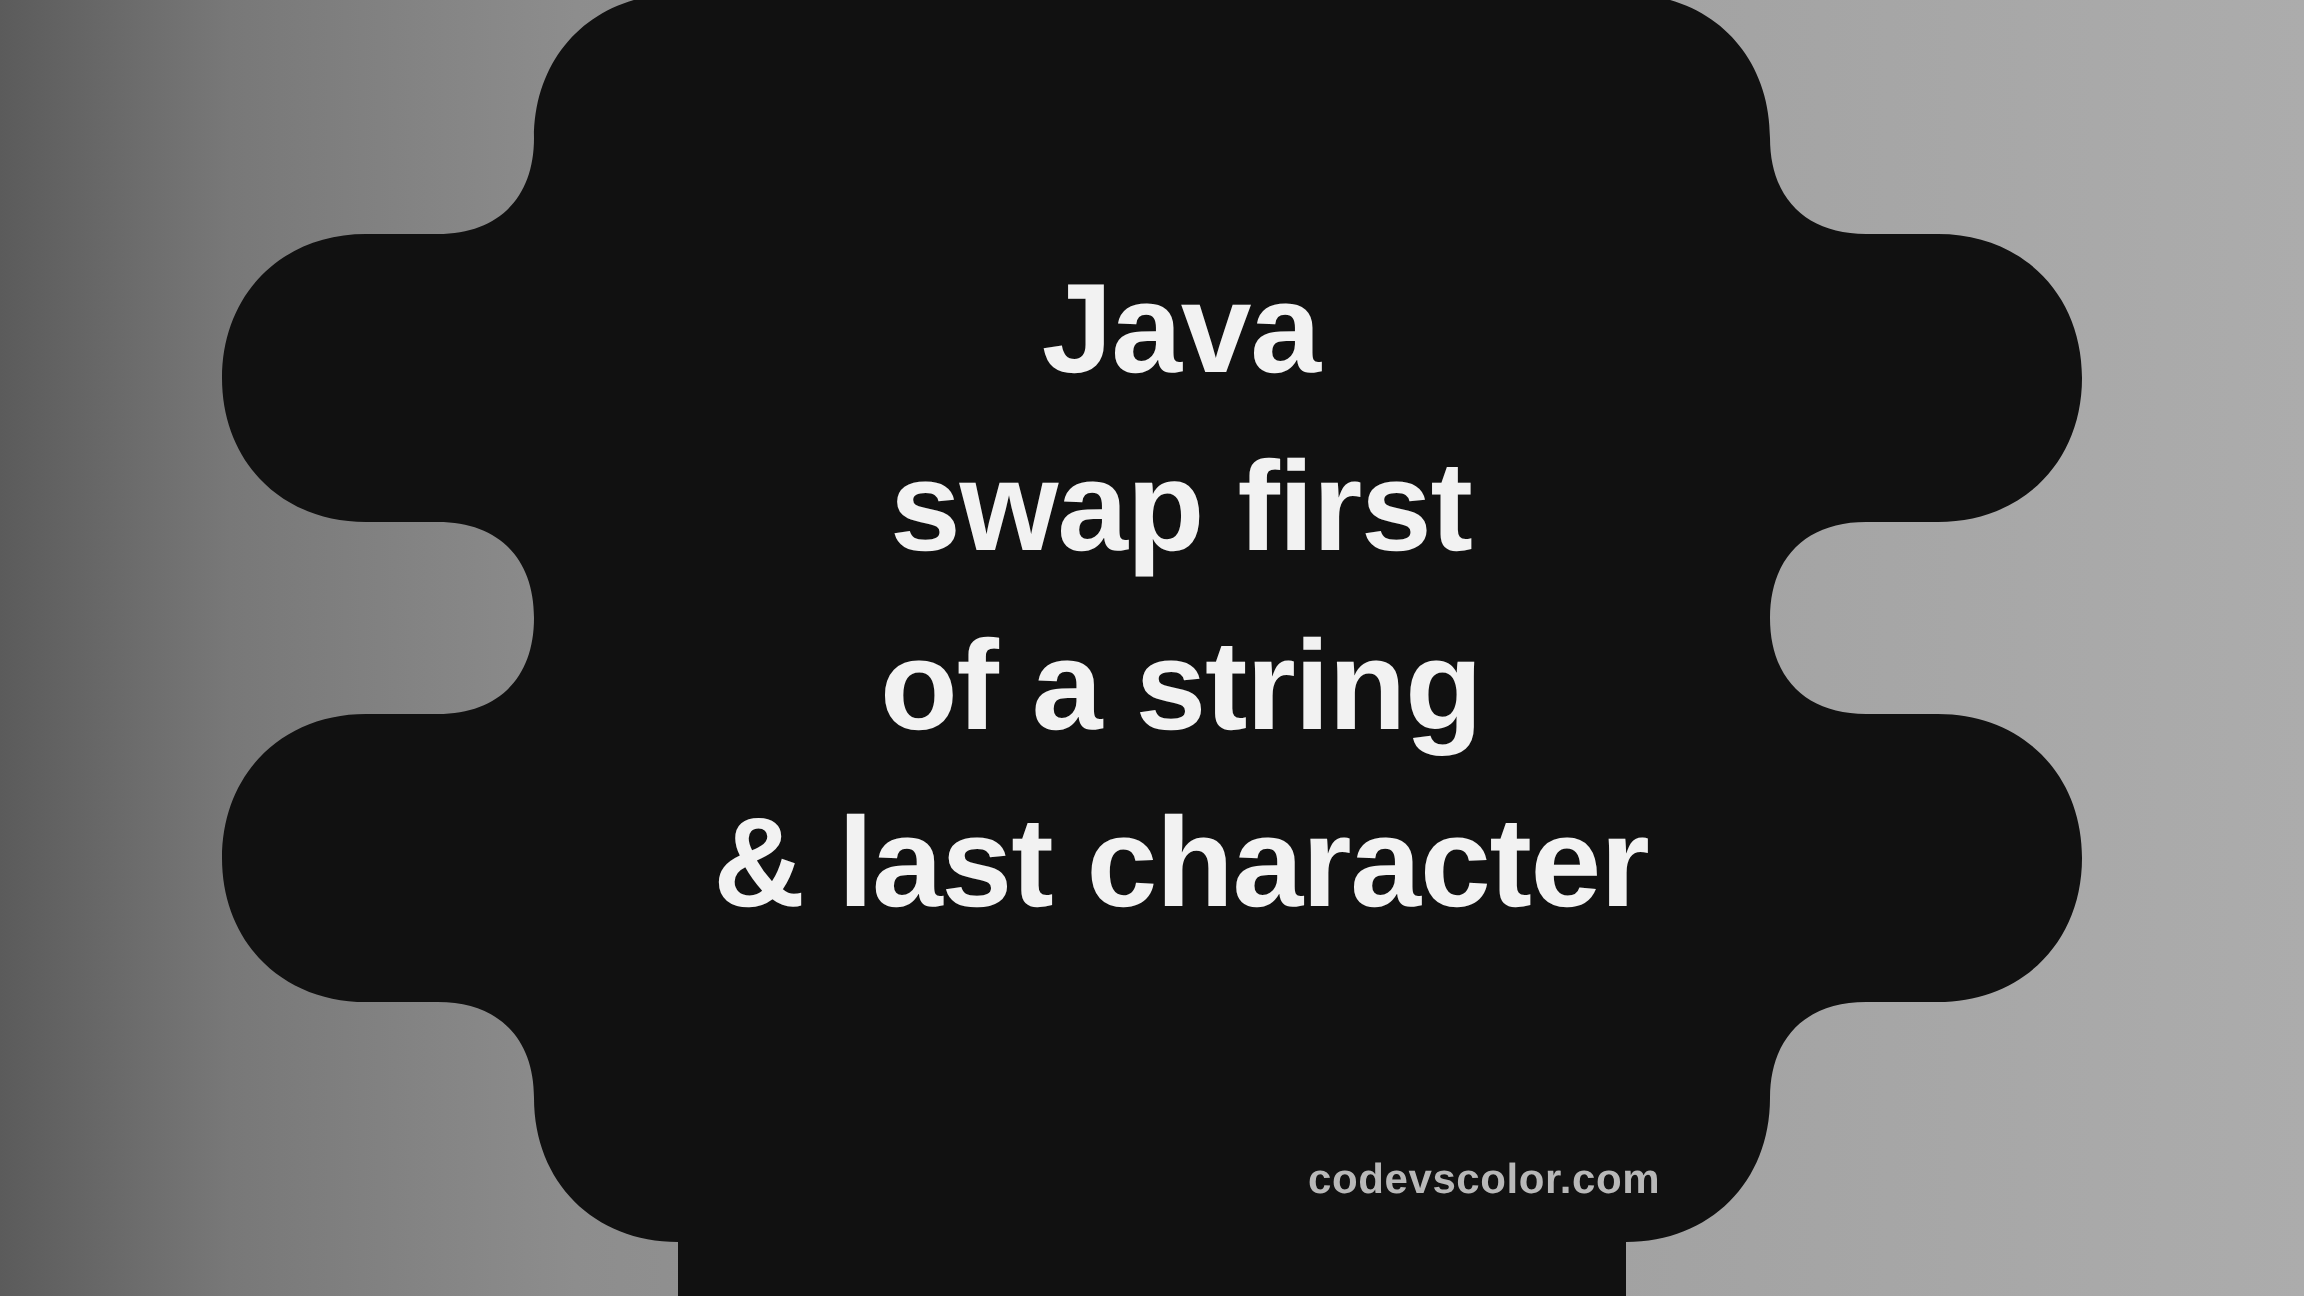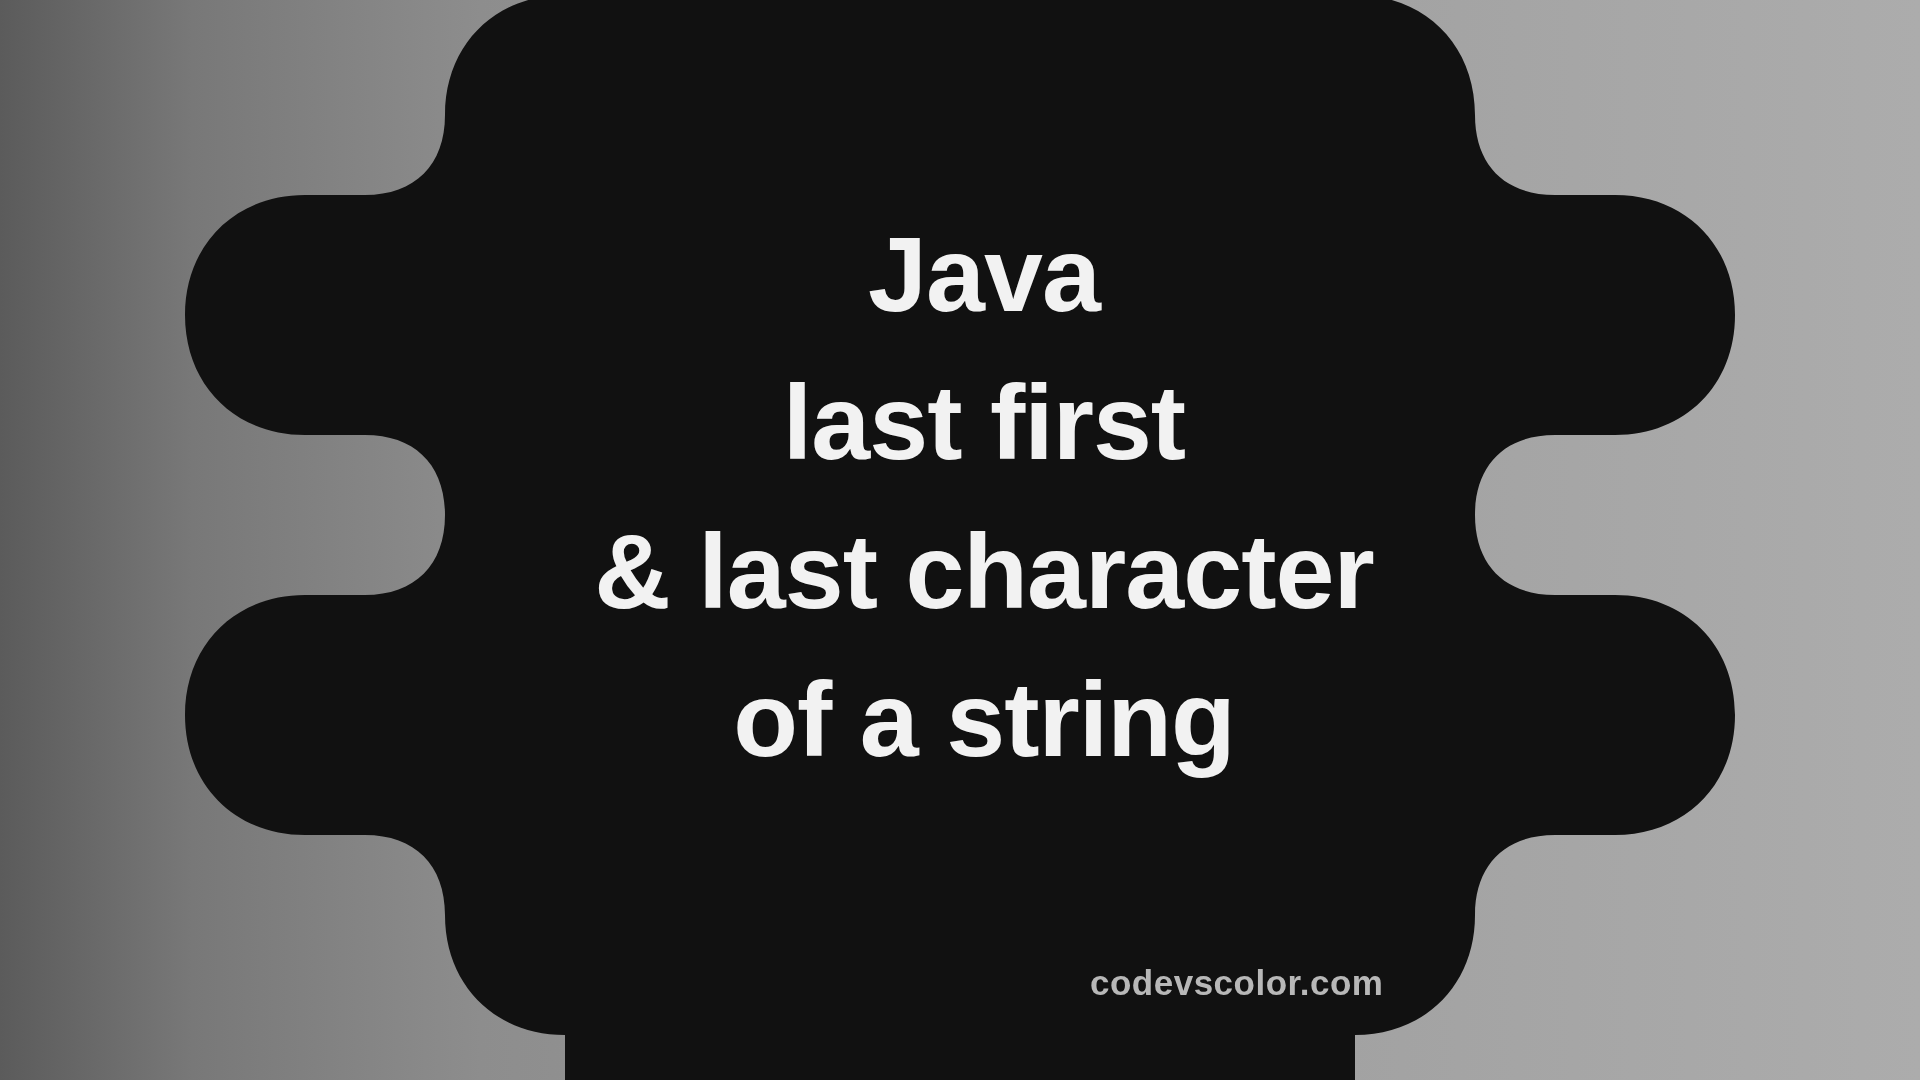--- a/index.html
+++ b/index.html
@@ -90,19 +90,19 @@
       C 100 250 150 200 220 200
       L 280 200
       C 330 200 360 170 360 120
       C 360 50 410 0 480 0
       Z
     "></path>
   </svg>
 
   <div class="title-block">
     <span class="title-line">Java</span>
-    <span class="title-line">last first</span>
+    <span class="title-line">swap first</span>
+    <span class="title-line">of a string</span>
     <span class="title-line">&amp; last character</span>
-    <span class="title-line">of a string</span>
   </div>
 
   <div class="watermark">codevscolor.com</div>
 </div>
 
 </body></html>

